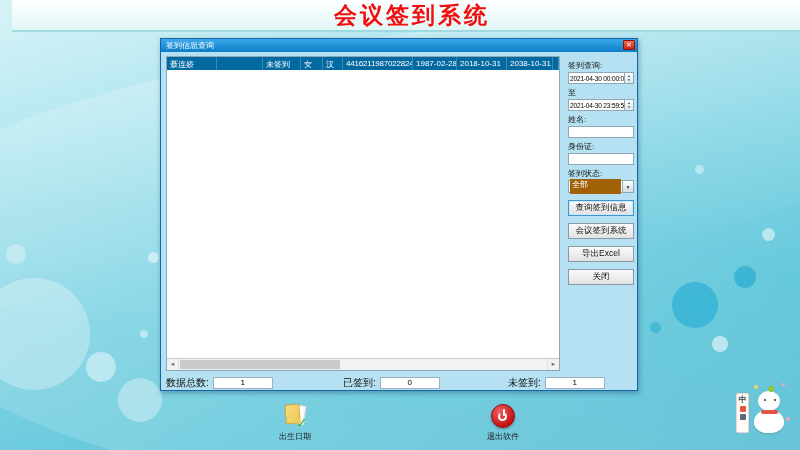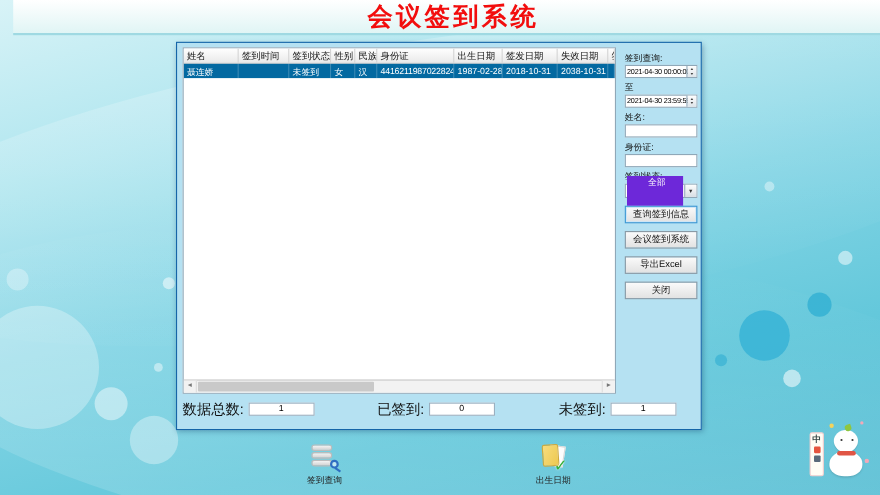--- a/index.html
+++ b/index.html
@@ -60,37 +60,37 @@
   .sarrow{position:absolute;top:0;width:12px;height:11px;font-size:6px;color:#777;text-align:center;
     line-height:11px;background:#f2f2f2;cursor:pointer;}
   .sarrow.left{left:0;border-right:1px solid #ddd;}
   .sarrow.right{right:0;border-left:1px solid #ddd;}
   .sthumb{position:absolute;left:13px;top:1px;width:160px;height:9px;background:#c9c9c9;border-radius:1px;}
 
   
   .stats{position:absolute;left:5px;top:324px;width:466px;height:15px;}
   .sgroup{position:absolute;display:flex;align-items:center;gap:4px;}
   .sg1{left:0;}.sg2{left:177px;}.sg3{left:342px;}
-  .slabel{font-size:13px;color:#111;white-space:nowrap;}
+  .slabel{font-size:10px;color:#111;white-space:nowrap;}
   .sbox{width:60px;height:12px;background:#fff;border:1px solid #9ab0c0;font-size:8px;
     text-align:center;line-height:10px;color:#000;}
 
   
   .panel{position:absolute;left:401px;top:0;width:77px;height:339px;padding:5px 5px 0 6px;}
   .plabel{font-size:8px;color:#111;margin:3px 0 1px;white-space:nowrap;}
   .dtfield{height:12px;background:#fff;border:1px solid #8fa8b8;position:relative;display:flex;align-items:center;}
   .dtext{font-size:6.6px;letter-spacing:-.2px;padding-left:1px;white-space:nowrap;color:#000;}
   .spinner{position:absolute;right:0;top:0;width:9px;height:100%;border-left:1px solid #8fa8b8;
     background:linear-gradient(#fdfdfd,#dfe5ea);display:flex;flex-direction:column;align-items:center;
     justify-content:center;cursor:pointer;}
   .spinner span{font-size:4px;line-height:4px;color:#444;transform:scaleY(.8);}
   .tinput{height:12px;background:#fff;border:1px solid #8fa8b8;}
   .combo{height:13px;background:#fff;border:1px solid #8fa8b8;position:relative;display:flex;align-items:center;cursor:pointer;}
-  .combo-sel{background:#6d28d9;color:#fff;font-size:8px;height:27px;line-height:11px;margin:0 1px;
-    flex:1;padding-left:19px;overflow:hidden;}
+  .combo-sel{background:#a16207;color:#fff;font-size:8px;height:15px;line-height:11px;margin:0 1px;
+    flex:1;padding-left:2px;overflow:hidden;}
   .combo-btn{width:11px;height:100%;background:linear-gradient(#fdfdfd,#d8dee4);border-left:1px solid #8fa8b8;
     font-size:5px;color:#333;display:flex;align-items:center;justify-content:center;}
   .pbtn{width:100%;height:16px;margin-top:7px;background:linear-gradient(#fafafa,#e2e2e2);
     border:1px solid #8a9aa5;font-size:8.5px;color:#111;display:flex;align-items:center;
     justify-content:center;cursor:pointer;white-space:nowrap;}
   .pbtn.primary{border-color:#3c97d4;box-shadow:0 0 0 1px #cfe6f5 inset;}
 
   
   .toolbar{position:absolute;left:266px;top:403px;width:266px;display:flex;justify-content:space-between;z-index:5;}
   .tool{width:58px;display:flex;flex-direction:column;align-items:center;gap:2px;cursor:pointer;}
@@ -160,35 +160,27 @@
 <div class="bub b10"></div>
 <div class="bub b11"></div>
 <div class="bub b12"></div>
 <div class="bub b13"></div>
 
 <div class="top-strip">
   <div class="app-title">会议签到系统</div>
 </div>
 
 <div class="window">
+  <div class="titlebar">
+    <span class="wtitle">签到信息查询</span>
+    <span class="closebtn"><span>✕</span></span>
+  </div>
   <div class="wbody">
 
     <div class="table">
-      <div class="thead">
-        <div class="cell c0">姓名</div>
-        <div class="cell c1">签到时间</div>
-        <div class="cell c2">签到状态</div>
-        <div class="cell c3">性别</div>
-        <div class="cell c4">民族</div>
-        <div class="cell c5">身份证</div>
-        <div class="cell c6">出生日期</div>
-        <div class="cell c7">签发日期</div>
-        <div class="cell c8">失效日期</div>
-        <div class="cell c9">签</div>
-      </div>
       <div class="trow">
         <div class="cell c0">聂连娇</div>
         <div class="cell c1"></div>
         <div class="cell c2">未签到</div>
         <div class="cell c3">女</div>
         <div class="cell c4">汉</div>
         <div class="cell c5 id-cell">441621198702282481</div>
         <div class="cell c6 date-cell">1987-02-28</div>
         <div class="cell c7 date-cell">2018-10-31</div>
         <div class="cell c8 date-cell">2038-10-31</div>
@@ -247,35 +239,33 @@
       <div class="pbtn">导出Excel</div>
       <div class="pbtn">关闭</div>
     </div>
 
   </div>
 </div>
 
 <div class="toolbar">
   <div class="tool">
     <div class="ticon">
-      <div class="db-disk d1"></div>
-        <div class="db-disk d2"></div>
-        <div class="db-disk d3"></div>
-      <div class="mag-handle"></div>
-        <div class="mag-ring"></div>
-    </div>
-    <div class="tlabel">签到查询</div>
-  </div>
-  <div class="tool">
-    <div class="ticon">
       <div class="page-back"></div>
         <div class="page-front"></div>
       <div class="check">✓</div>
     </div>
     <div class="tlabel">出生日期</div>
+  </div>
+  <div class="tool">
+    <div class="ticon">
+      <div class="power-circle"></div>
+        <div class="power-ring"></div>
+        <div class="power-bar"></div>
+    </div>
+    <div class="tlabel">退出软件</div>
   </div>
 </div>
 
 <div class="mascot">
   <div class="banner">
     <span class="banner-char">中</span>
     <span class="banner-dot-red"></span>
     <span class="banner-dot-dark"></span>
   </div>
   <div class="m-body"></div>

